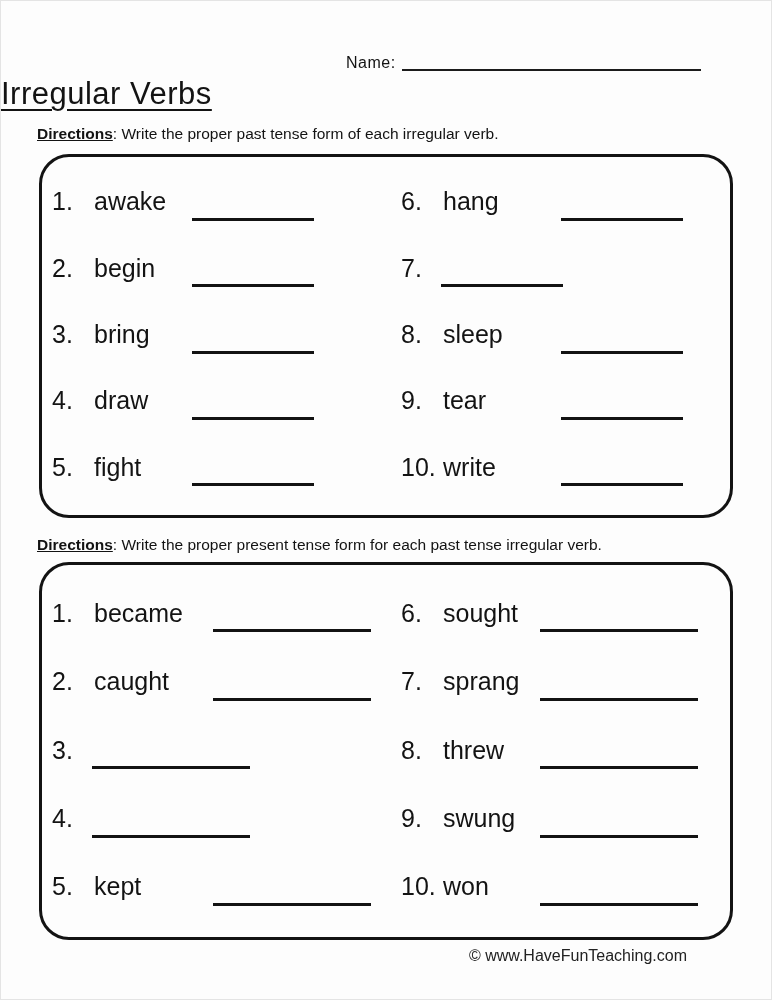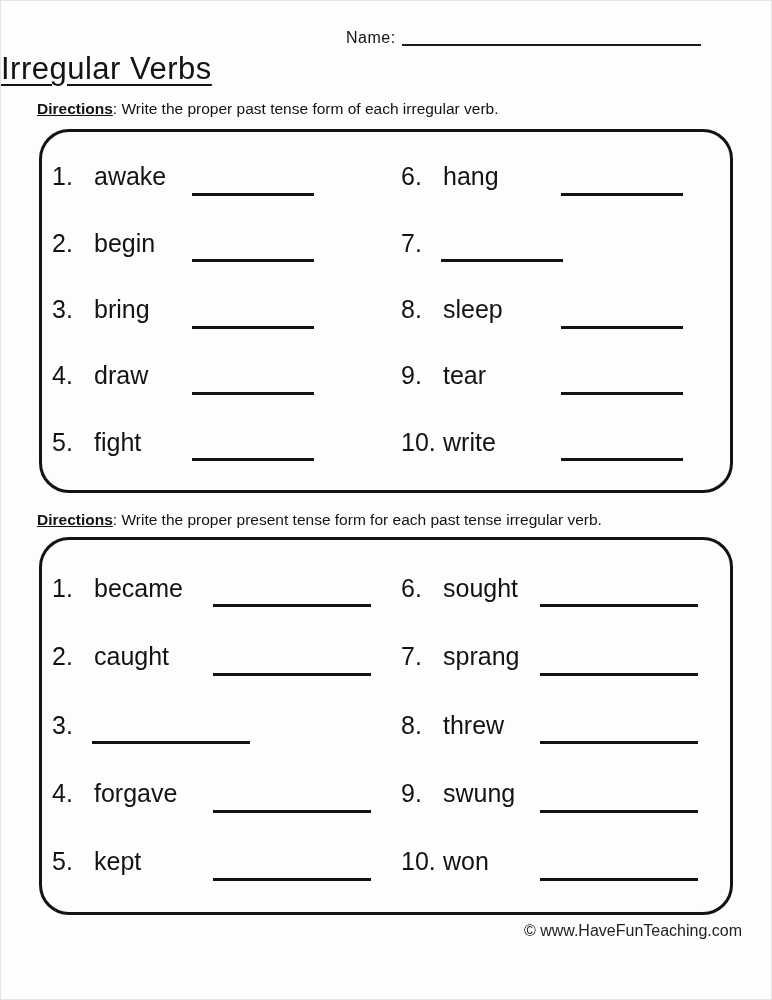--- a/index.html
+++ b/index.html
@@ -9,21 +9,21 @@
     background:#fdfdfd;
     font-family:"Liberation Sans", sans-serif;
     color:#131313;
     position:relative;
     overflow:hidden;
     border:1px solid #e4e4e4;
   }
   
   .name-row {
     display:flex; align-items:flex-end;
-    padding:29px 70px 0 345px;
+    padding:54px 70px 0 345px;
   }
   .name-label { font-size:16px; letter-spacing:0.5px; padding-right:6px; line-height:1; }
   .name-line { flex:1; border-bottom:2px solid #1c1c1c; height:16px; }
   
   .title {
     text-align:left;
     margin-top:5px;
   }
   .title span {
     font-size:31px;
@@ -69,21 +69,21 @@
     border-bottom:3px solid #131313;
     height:24px;
     transform:translateY(7px);
   }
   .box1 .blank { width:122px; }
   .box2 .blank { width:158px; }
   
   .footer {
     margin-top:7px;
     text-align:right;
-    padding-right:29px;
+    padding-right:84px;
     font-size:16px;
     color:#222;
   }
 </style>
 </head>
 <body>
 
 <div class="page">
 
   <div class="name-row">
@@ -170,21 +170,20 @@
         <span class="num">2.</span>
         <span class="word">caught</span>
         <span class="blank"></span>
       </div>
       <div class="item">
         <span class="num">3.</span>
         <span class="blank"></span>
       </div>
       <div class="item">
         <span class="num">4.</span>
-        <span class="word">forgave</span>
         <span class="blank"></span>
       </div>
       <div class="item">
         <span class="num">5.</span>
         <span class="word">kept</span>
         <span class="blank"></span>
       </div>
     </div>
     <div class="col col2">
       <div class="item">

